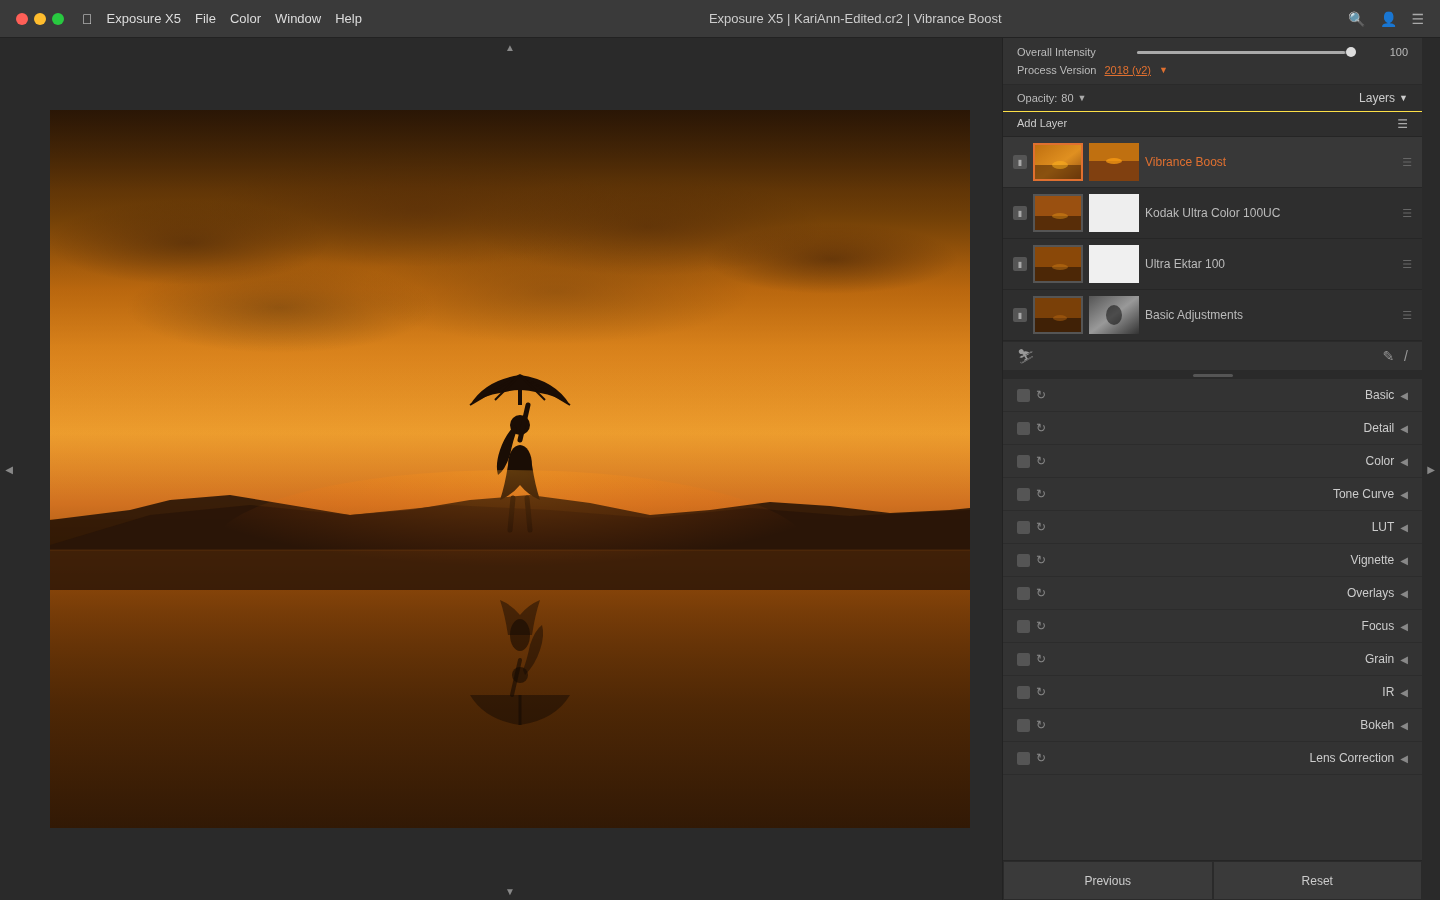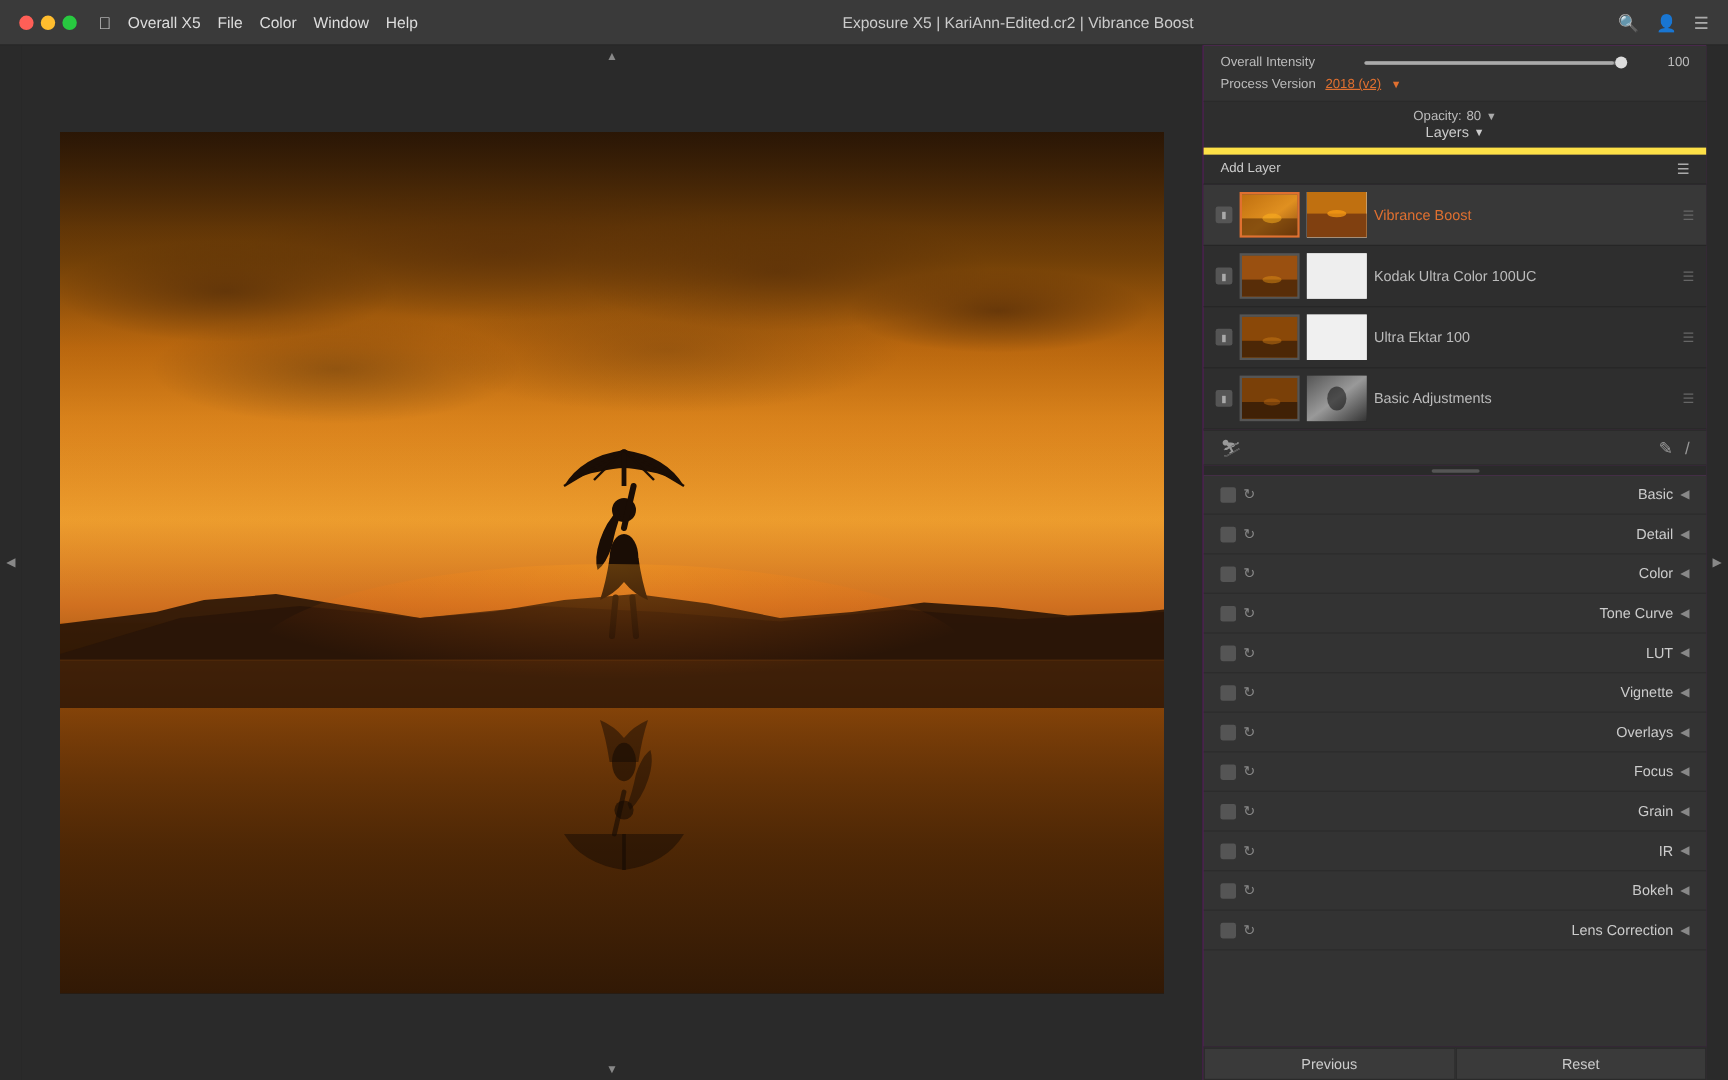--- a/index.html
+++ b/index.html
@@ -206,21 +206,21 @@
       align-items: center;
       justify-content: center;
       color: #888;
       font-size: 10px;
       cursor: pointer;
     }
 
     
     #right-panel {
       width: 420px;
-      background: #a21caf;
+      background: #c2410c;
       display: flex;
       flex-direction: column;
       border-left: 1px solid #222;
     }
 
     .panel-section-top {
       padding: 8px 14px;
       background: #333;
       border-bottom: 1px solid #2a2a2a;
     }
@@ -289,22 +289,21 @@
       font-size: 9px;
     }
 
     
     .layers-header {
       display: flex;
       align-items: center;
       justify-content: space-between;
       padding: 6px 14px;
       background: #2e2e2e;
-      border-bottom: 6px solid #fde047;
-      flex-direction: column;
+      border-bottom: 1px solid #fde047;
     }
     .opacity-control {
       display: flex;
       align-items: center;
       gap: 4px;
       font-size: 11px;
       color: #bbb;
     }
     .opacity-val {
       color: #bbb;
@@ -498,21 +497,21 @@
     }
     .adj-arrow {
       font-size: 10px;
       color: #888;
       margin-left: 6px;
     }
 
     
     .bottom-bar {
       display: flex;
-      height: 28px;
+      height: 40px;
       background: #333;
       border-top: 1px solid #252525;
     }
     .bottom-btn {
       flex: 1;
       display: flex;
       align-items: center;
       justify-content: center;
       font-size: 12px;
       color: #ccc;
@@ -538,21 +537,21 @@
 
 <div id="titlebar">
   <div class="left">
     <div class="traffic-lights">
       <div class="traffic-light tl-red"></div>
       <div class="traffic-light tl-yellow"></div>
       <div class="traffic-light tl-green"></div>
     </div>
     <div class="apple-menu">
       <span class="apple-logo"></span>
-      <span class="menu-item">Overall X5</span>
+      <span class="menu-item">Exposure X5</span>
       <span class="menu-item">File</span>
       <span class="menu-item">Color</span>
       <span class="menu-item">Window</span>
       <span class="menu-item">Help</span>
     </div>
   </div>
   <div class="window-title">Exposure X5 | KariAnn-Edited.cr2 | Vibrance Boost</div>
   <div class="titlebar-right">
     <span class="title-icon">🔍</span>
     <span class="title-icon">👤</span>

